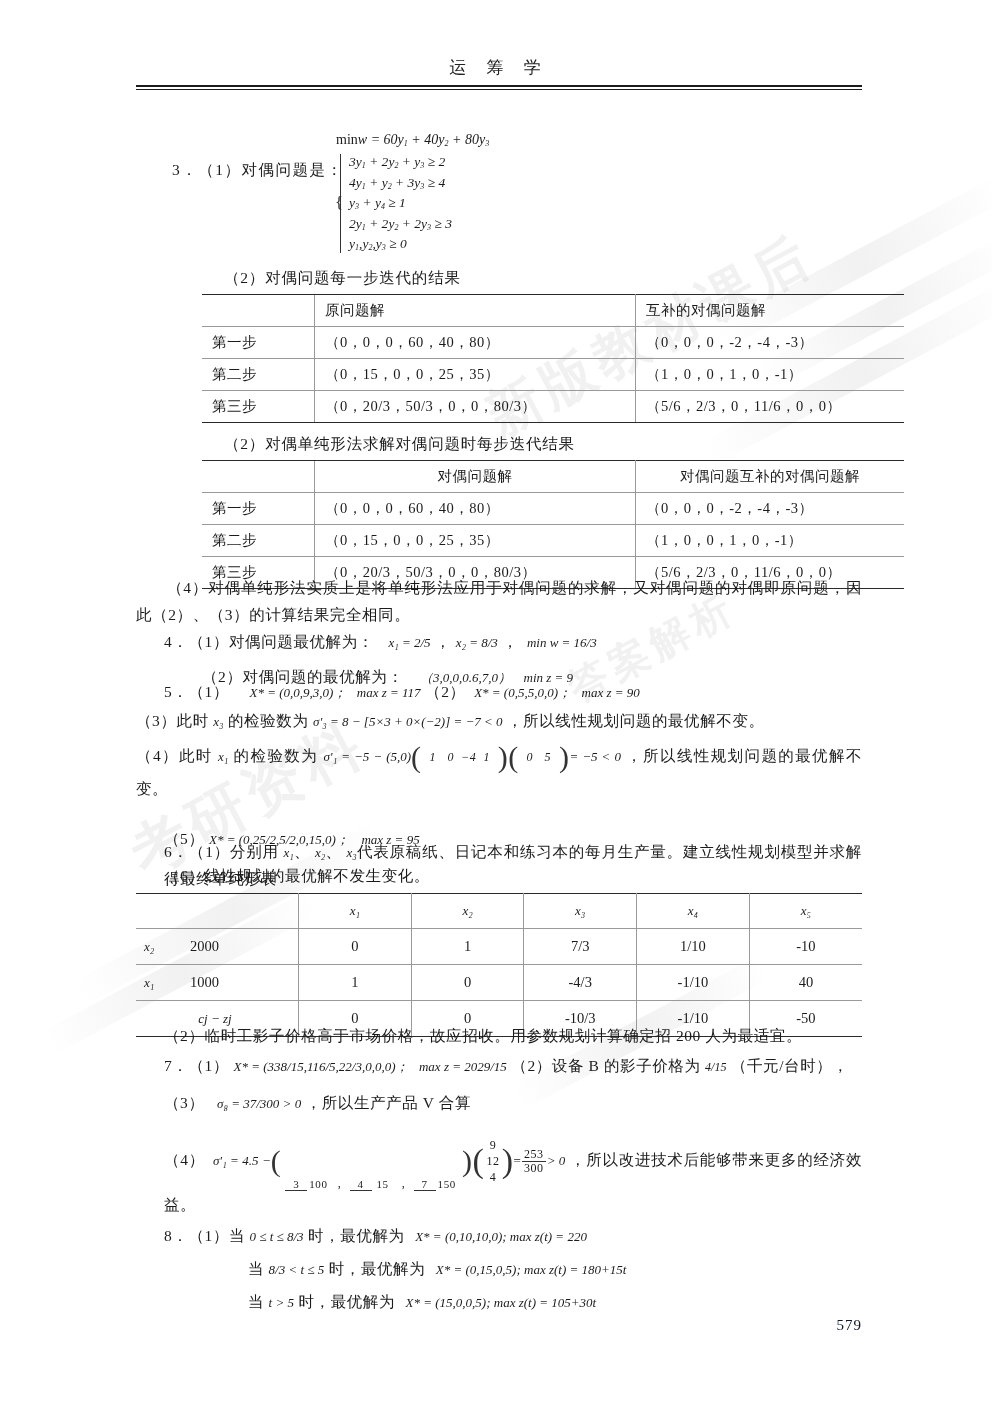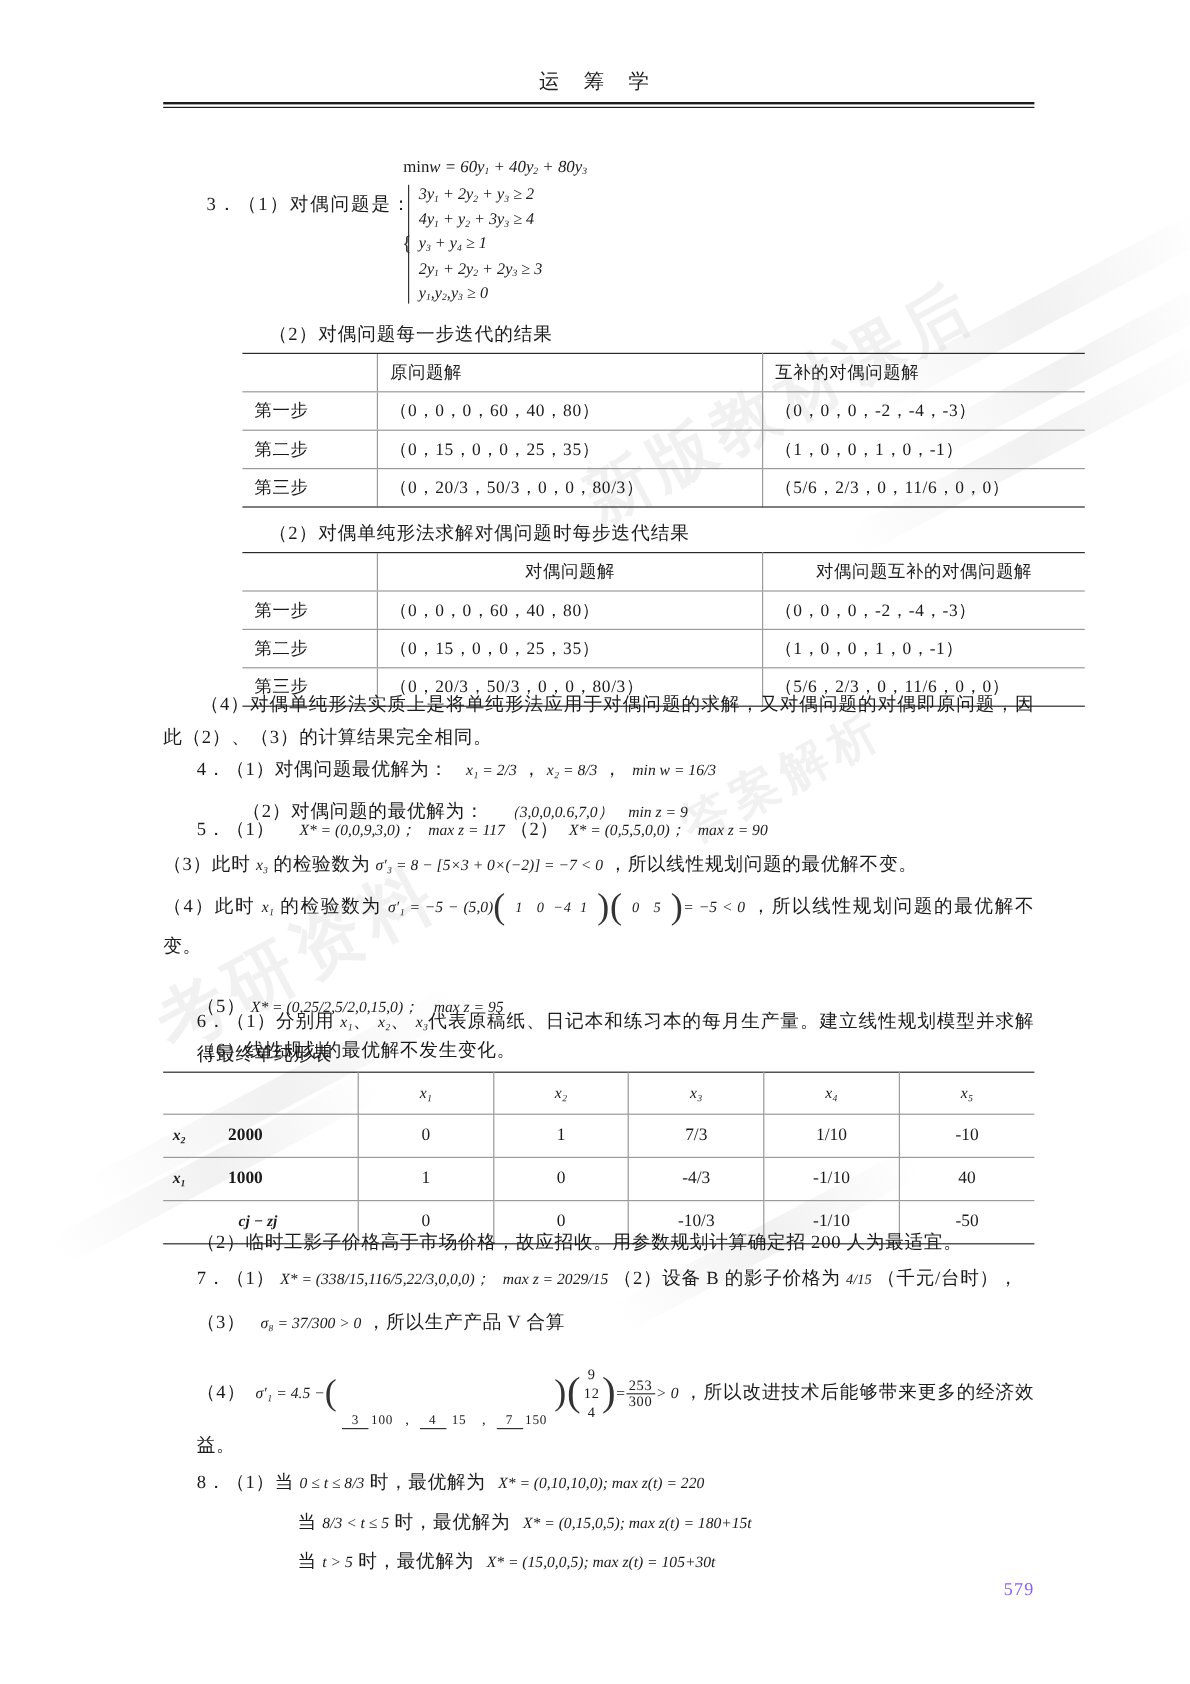--- a/index.html
+++ b/index.html
@@ -221,21 +221,20 @@
   }
   table.simplex tr td:last-child,
   table.simplex tr th:last-child { border-right: none; }
   table.simplex thead th { border-top: 1.6px solid #2a2a2a; }
   table.simplex tbody tr:last-child td { border-bottom: 1.6px solid #2a2a2a; }
   table.simplex .basis {
     width: 150px;
     text-align: left;
     padding-left: 8px;
     position: relative;
-    font-weight: bold;
   }
   table.simplex .basis .bvar { display: inline-block; width: 46px; }
   table.simplex .basis .bval { display: inline-block; }
   table.simplex .cz { text-align: center; padding-left: 0; }
 
   
   .mtx {
     display: inline-flex;
     align-items: center;
     vertical-align: middle;
@@ -290,21 +289,21 @@
     padding: 0 2px;
   }
 
   
   #page-number {
     position: absolute;
     right: 130px;
     top: 1317px;
     font-size: 15px;
     letter-spacing: 1px;
-    color: #8b5cf6;
+    color: #0f172a;
   }
 </style>
 </head>
 <body>
 
 <div id="watermark">
   <div class="wm-text wm1">新版教材课后</div>
   <div class="wm-text wm2">考研资料</div>
   <div class="wm-text wm3">答案解析</div>
   <div class="streak s1"></div>
@@ -401,21 +400,21 @@
     </table>
   </div>
 
   <div class="content" style="top:574px;">
     <div class="para indent">（4）对偶单纯形法实质上是将单纯形法应用于对偶问题的求解，又对偶问题的对偶即原问题，因此（2）、（3）的计算结果完全相同。</div>
   </div>
 
   <div class="content" style="top:628px;">
     <div class="para indent1">
       <span>4．（1）对偶问题最优解为：</span>
-      <span class="mj" style="margin-left:10px;">x₁ = 2/3</span>
+      <span class="mj" style="margin-left:10px;">x₁ = 2/5</span>
       <span>，</span>
       <span class="mj">x₂ = 8/3</span>
       <span>，</span>
       <span class="mj" style="margin-left:4px;">min w = 16/3</span>
     </div>
     <div class="para indent2" style="margin-top:8px;">
       <span>（2）对偶问题的最优解为：</span>
       <span class="mj" style="margin-left:12px;">（3,0,0,0.6,7,0）</span>
       <span class="mj" style="margin-left:8px;">min z = 9</span>
     </div>

